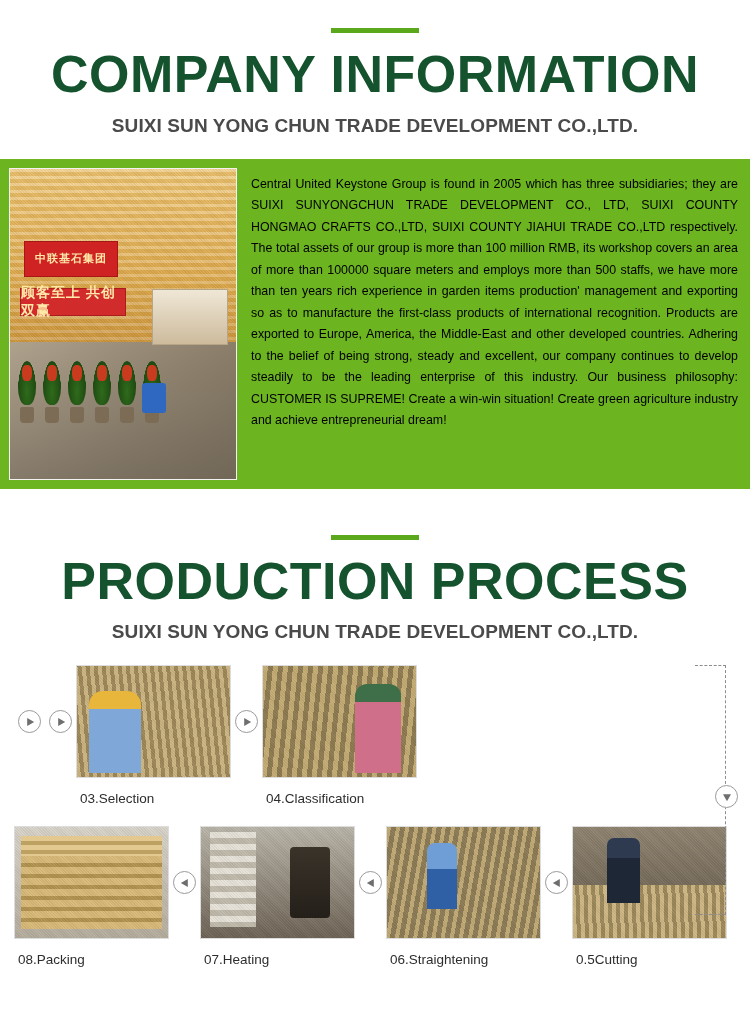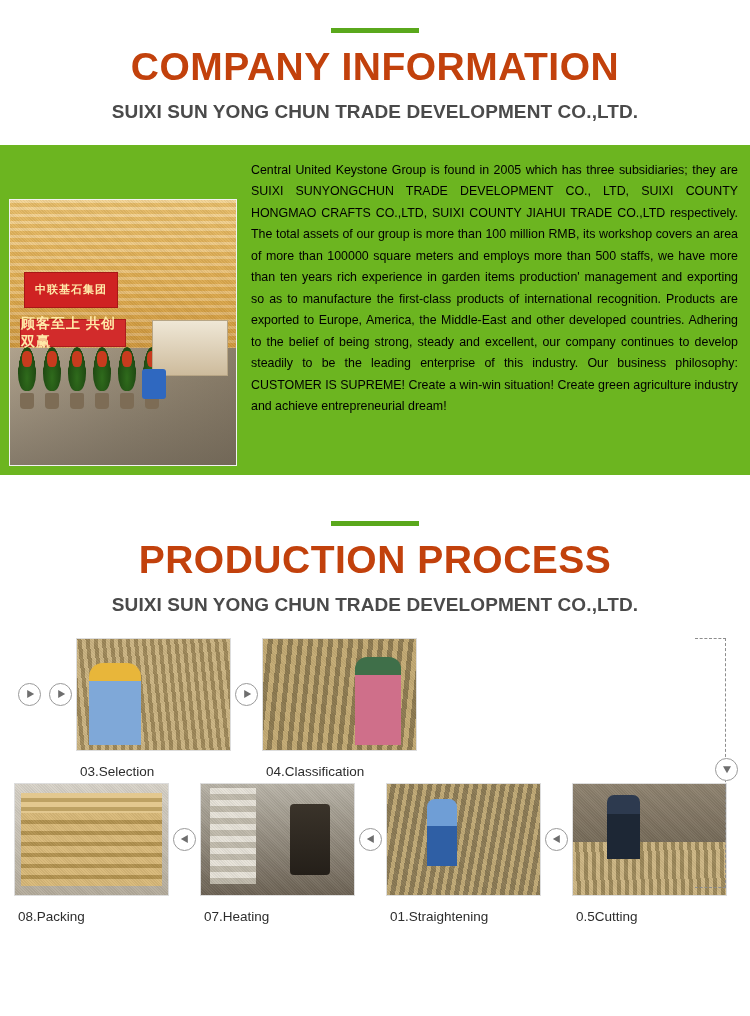--- a/index.html
+++ b/index.html
@@ -23,23 +23,23 @@
   .section-head {
     text-align: center;
   }
   .head-rule {
     width: 88px;
     height: 5px;
     background: #5aa81c;
     margin: 0 auto 14px auto;
   }
   .head-title {
-    font-size: 39px;
+    font-size: 52px;
     letter-spacing: 0.5px;
-    color: #c2410c;
+    color: #14532d;
     font-weight: bold;
     line-height: 1.05;
   }
   .head-sub {
     font-size: 19px;
     color: #4a4a4a;
     font-weight: bold;
     margin-top: 13px;
     letter-spacing: 0.1px;
   }
@@ -61,21 +61,20 @@
     border: 1px solid #f2f2f2;
     box-sizing: border-box;
     position: relative;
     overflow: hidden;
     background: #8a7a63;
   }
   
   .photo-office {
     background:
       linear-gradient(180deg, #e3e6ea 0%, #d7dade 16%, #c9b193 17%, #c9b193 100%);
-    margin-top: 45px;
   }
   .photo-office::before {
     content: "";
     position: absolute;
     left: 0; top: 0; width: 100%; height: 58%;
     background:
       repeating-linear-gradient(180deg, rgba(255,255,255,0.22) 0px, rgba(255,255,255,0.22) 3px, rgba(206,158,68,0.30) 3px, rgba(206,158,68,0.30) 7px),
       linear-gradient(180deg, #f0c878 0%, #e0ab4e 60%, #c98f36 100%);
   }
   .photo-office::after {
@@ -292,21 +291,21 @@
     border-top: 1px dashed #8d8d8d;
   }
   .down-arrow-wrap {
     position: absolute;
     left: 0;
     top: 120px;
     z-index: 2;
     background: #fff;
   }
   .row2 {
-    margin-top: 4px;
+    margin-top: 20px;
   }
 
   
   .t-wash {
     background:
       linear-gradient(180deg,#cfd6da 0%,#b9c2c7 38%,#8e9a86 39%,#6e7a62 100%);
   }
   .t-wash::before {
     content:"";position:absolute;left:0;top:26%;width:100%;height:16%;
     background: linear-gradient(90deg,#4a6fb0 0%, #6d8fcb 50%, #3f63a4 100%);
@@ -508,21 +507,21 @@
           </div>
         <div class="caption">07.Heating</div>
       </div>
       <div class="arrow-cell">
         <div class="arrow left"></div>
       </div>
       <div class="cell">
         <div class="thumb t-straight">
             <div class="noise"></div>
           </div>
-        <div class="caption">01.Straightening</div>
+        <div class="caption">06.Straightening</div>
       </div>
       <div class="arrow-cell">
         <div class="arrow left"></div>
       </div>
       <div class="cell">
         <div class="thumb t-cut">
             <div class="noise"></div>
           </div>
         <div class="caption">0.5Cutting</div>
       </div>

